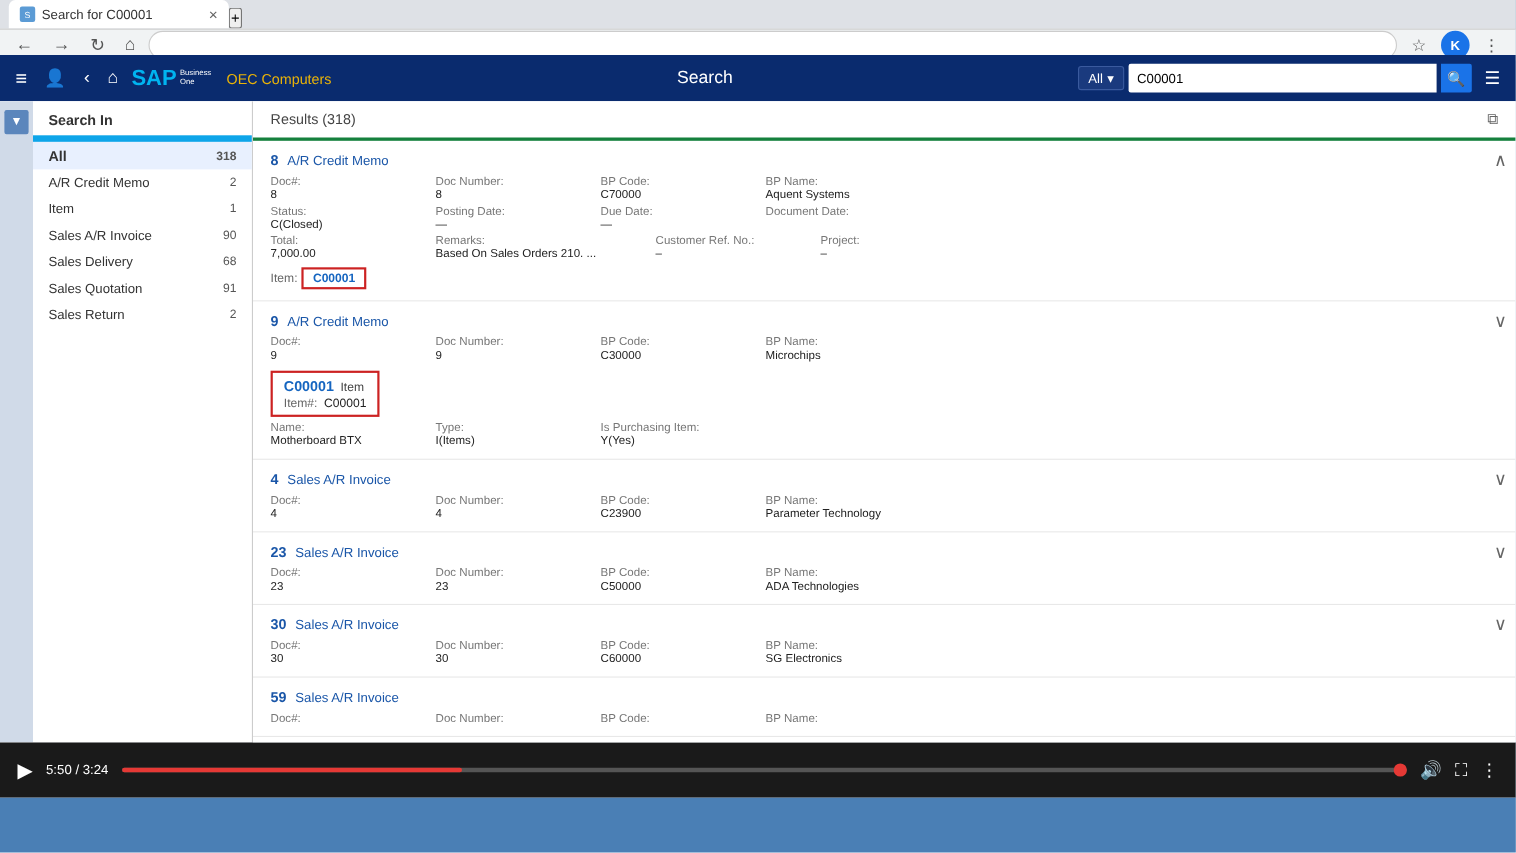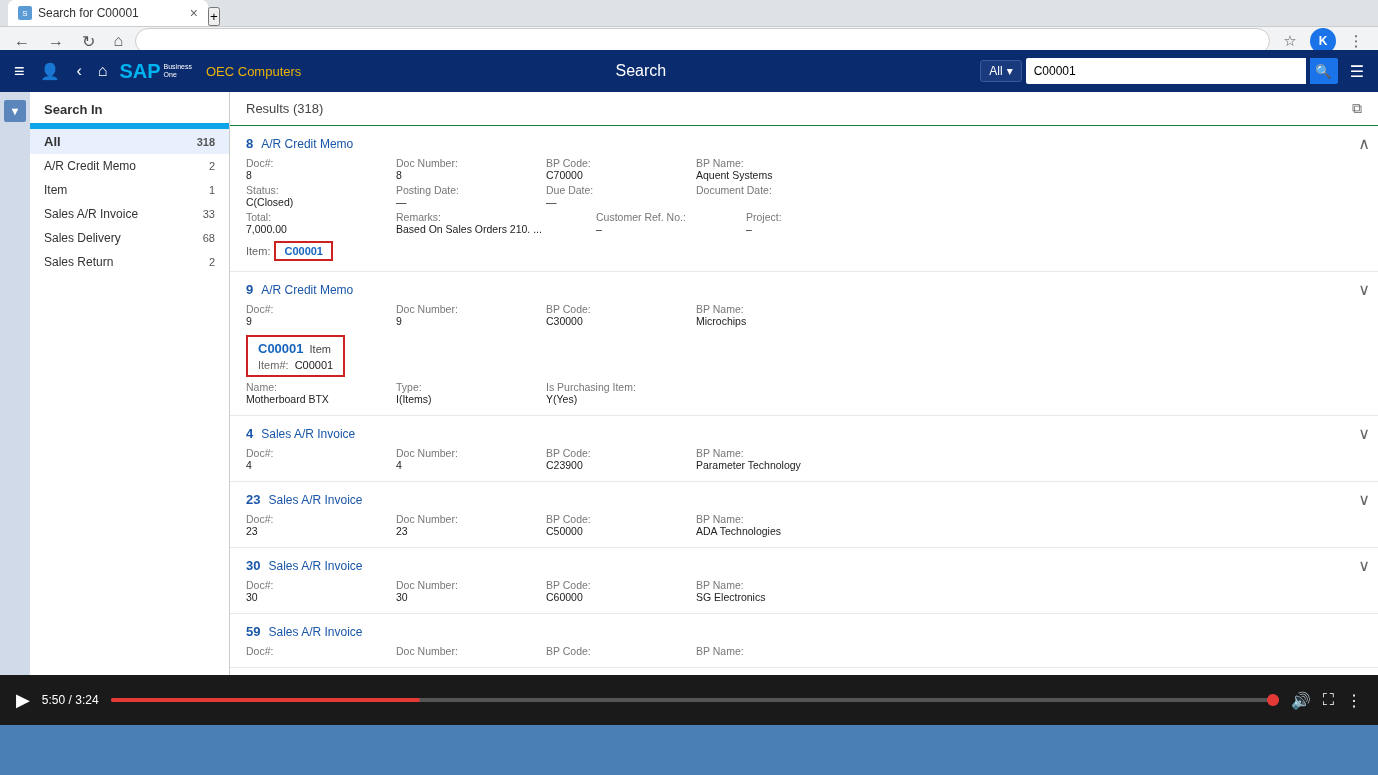--- a/index.html
+++ b/index.html
@@ -48,21 +48,21 @@
     .search-panel { width: 200px; background: white; border-right: 1px solid #ccc; overflow-y: auto; }
     .search-in-header { padding: 10px 14px 6px; font-size: 13px; font-weight: bold; color: #333; border-bottom: 6px solid #0ea5e9; }
     .search-category { display: flex; align-items: center; padding: 5px 14px; cursor: pointer; font-size: 12px; color: #333; }
     .search-category.active { background: #e8f0fe; }
     .search-category .cat-name { flex: 1; }
     .search-category .cat-count { color: #555; font-size: 11px; }
     .search-category.all-cat { font-weight: bold; font-size: 13px; }
 
     
     .results-area { flex: 1; background: white; overflow-y: auto; padding: 0; position: relative; }
-    .results-header { padding: 8px 16px; font-size: 13px; color: #444; border-bottom: 1px solid #15803d; display: flex; align-items: center; justify-content: space-between; }
+    .results-header { padding: 8px 16px; font-size: 13px; color: #444; border-bottom: 3px solid #15803d; display: flex; align-items: center; justify-content: space-between; }
     .results-header .external-link { cursor: pointer; color: #666; font-size: 14px; }
 
     
     .result-item { border-bottom: 1px solid #e8e8e8; padding: 10px 16px 8px; position: relative; }
     .result-item-header { display: flex; align-items: center; gap: 8px; margin-bottom: 6px; }
     .result-num { color: #1a56a8; font-weight: bold; font-size: 13px; }
     .result-type { color: #1a56a8; font-size: 12px; }
 
     
     .video-controls { background: #1a1a1a; height: 50px; display: flex; align-items: center; padding: 0 16px; gap: 12px; }
@@ -164,25 +164,29 @@
         <div class="search-category">
           <span class="cat-name">A/R Credit Memo</span>
           <span class="cat-count">2</span>
         </div>
         <div class="search-category">
           <span class="cat-name">Item</span>
           <span class="cat-count">1</span>
         </div>
         <div class="search-category">
           <span class="cat-name">Sales A/R Invoice</span>
-          <span class="cat-count">33</span>
+          <span class="cat-count">90</span>
         </div>
         <div class="search-category">
           <span class="cat-name">Sales Delivery</span>
           <span class="cat-count">68</span>
+        </div>
+        <div class="search-category">
+          <span class="cat-name">Sales Quotation</span>
+          <span class="cat-count">91</span>
         </div>
         <div class="search-category">
           <span class="cat-name">Sales Return</span>
           <span class="cat-count">2</span>
         </div>
       </div>
 
       <div class="results-area">
         <div class="results-header">
           <span>Results (318)</span>

